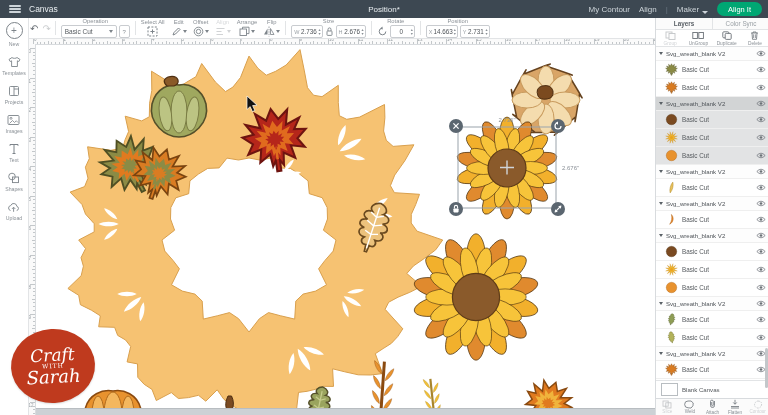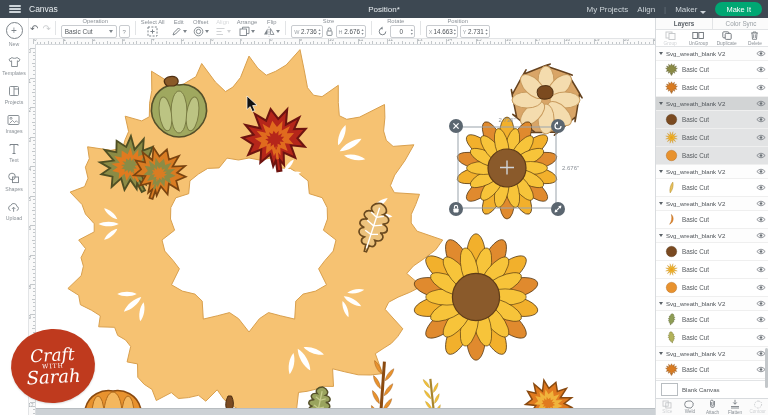--- a/index.html
+++ b/index.html
@@ -110,28 +110,28 @@
 
   <header id="header">
     <div id="hamburger">
         <span></span>
         <span></span>
         <span></span>
       </div>
     <div class="title">Canvas</div>
     <div id="doc-name">Position*</div>
     <div id="header-right">
-      <span class="hlink">My Projects</span>
+      <span class="hlink">My Contour</span>
       <span class="hlink">Align</span>
       <span class="divider">|</span>
       <span id="machine">
         <span>Maker</span>
         <span class="chevron-down"></span>
       </span>
-      <span id="make-it">Make It</span>
+      <span id="make-it">Align It</span>
     </div>
   </header>
 
   <div id="toolbar">
     <div class="undo-redo">
       <span class="undo">↶</span>
       <span class="redo">↷</span>
     </div>
     <div class="tsep"></div>
     <div class="tgroup">

